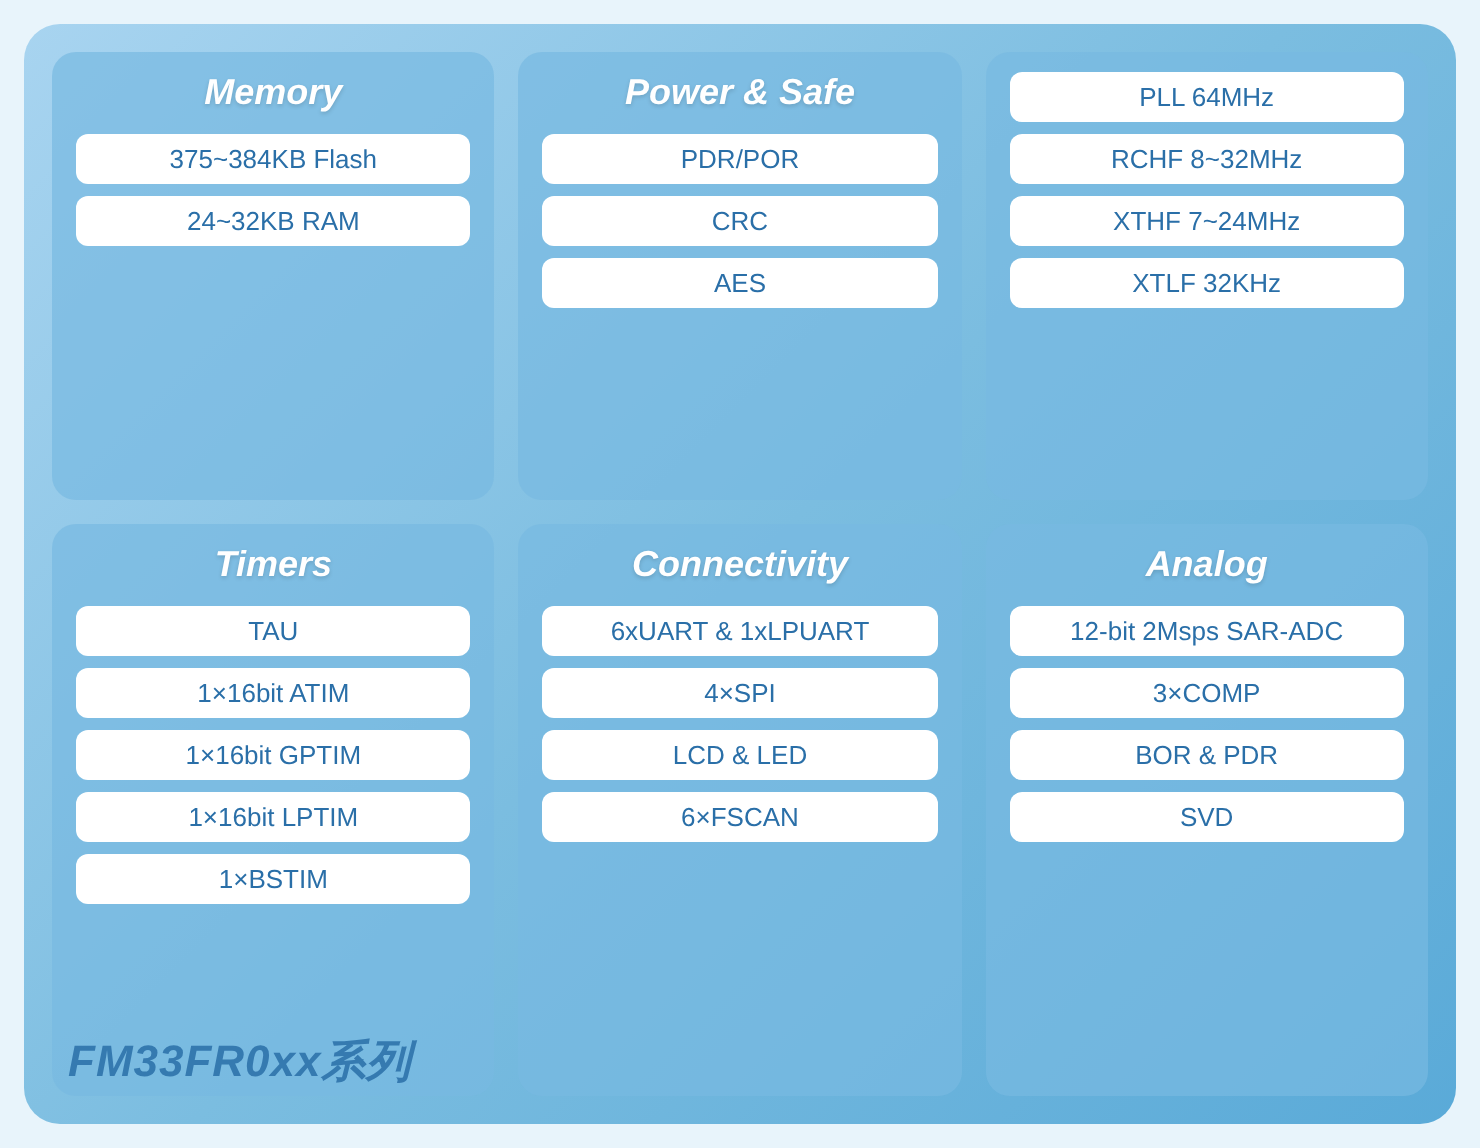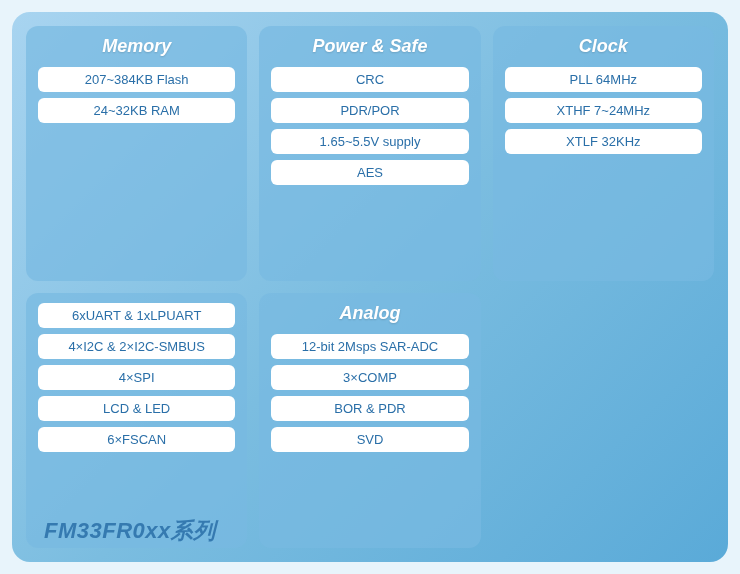--- a/index.html
+++ b/index.html
@@ -53,59 +53,66 @@
       text-align: center;
       font-size: 13px;
       color: #2a6fa8;
       font-weight: 500;
       white-space: nowrap;
     }
 
     .watermark {
       position: absolute;
       bottom: 16px;
-      left: 32px;
+      left: 22px;
       font-size: 22px;
       font-weight: bold;
       font-style: italic;
       color: #2a6fa8;
       opacity: 0.85;
       letter-spacing: 0.5px;
     }
   </style>
 </head>
 <body>
 
 <div class="outer">
 
   <div class="card">
     <div class="card-title">Memory</div>
-    <div class="card-item">207~384KB Flash</div>
+    <div class="card-item">375~384KB Flash</div>
     <div class="card-item">24~32KB RAM</div>
   </div>
 
   <div class="card">
     <div class="card-title">Power &amp; Safe</div>
+    <div class="card-item">PDR/POR</div>
     <div class="card-item">CRC</div>
-    <div class="card-item">PDR/POR</div>
-    <div class="card-item">1.65~5.5V supply</div>
     <div class="card-item">AES</div>
   </div>
 
   <div class="card">
-    <div class="card-title">Clock</div>
     <div class="card-item">PLL 64MHz</div>
+    <div class="card-item">RCHF 8~32MHz</div>
     <div class="card-item">XTHF 7~24MHz</div>
     <div class="card-item">XTLF 32KHz</div>
   </div>
 
+  <div class="card">
+    <div class="card-title">Timers</div>
+    <div class="card-item">TAU</div>
+    <div class="card-item">1×16bit ATIM</div>
+    <div class="card-item">1×16bit GPTIM</div>
+    <div class="card-item">1×16bit LPTIM</div>
+    <div class="card-item">1×BSTIM</div>
+  </div>
 
   <div class="card">
+    <div class="card-title">Connectivity</div>
     <div class="card-item">6xUART &amp; 1xLPUART</div>
-    <div class="card-item">4×I2C &amp; 2×I2C-SMBUS</div>
     <div class="card-item">4×SPI</div>
     <div class="card-item">LCD &amp; LED</div>
     <div class="card-item">6×FSCAN</div>
   </div>
 
   <div class="card">
     <div class="card-title">Analog</div>
     <div class="card-item">12-bit 2Msps SAR-ADC</div>
     <div class="card-item">3×COMP</div>
     <div class="card-item">BOR &amp; PDR</div>

